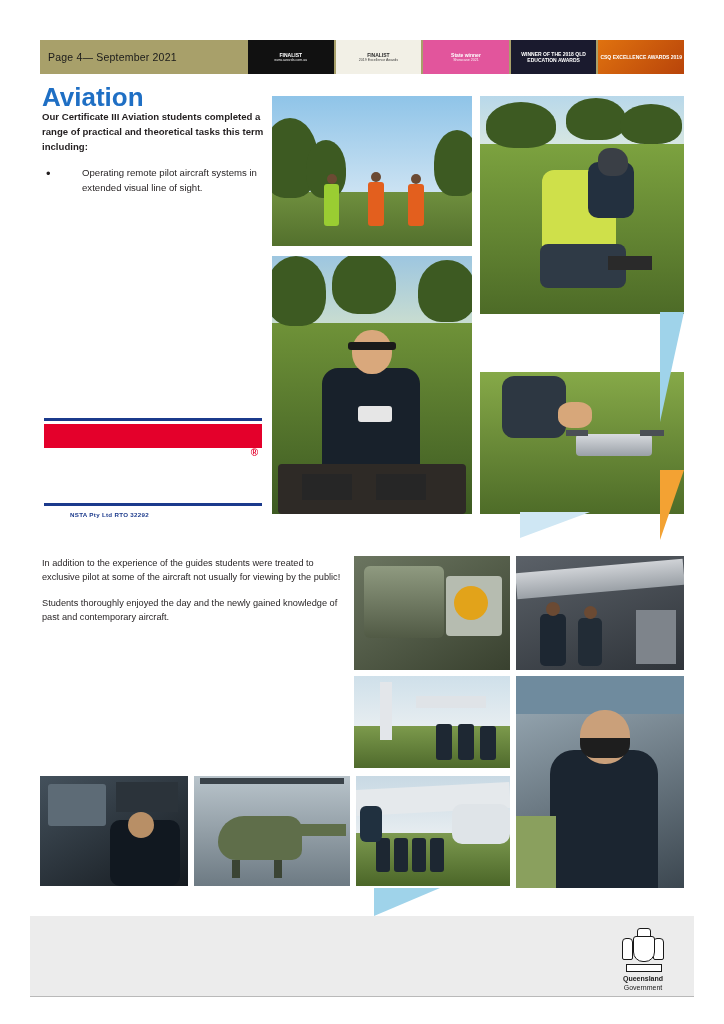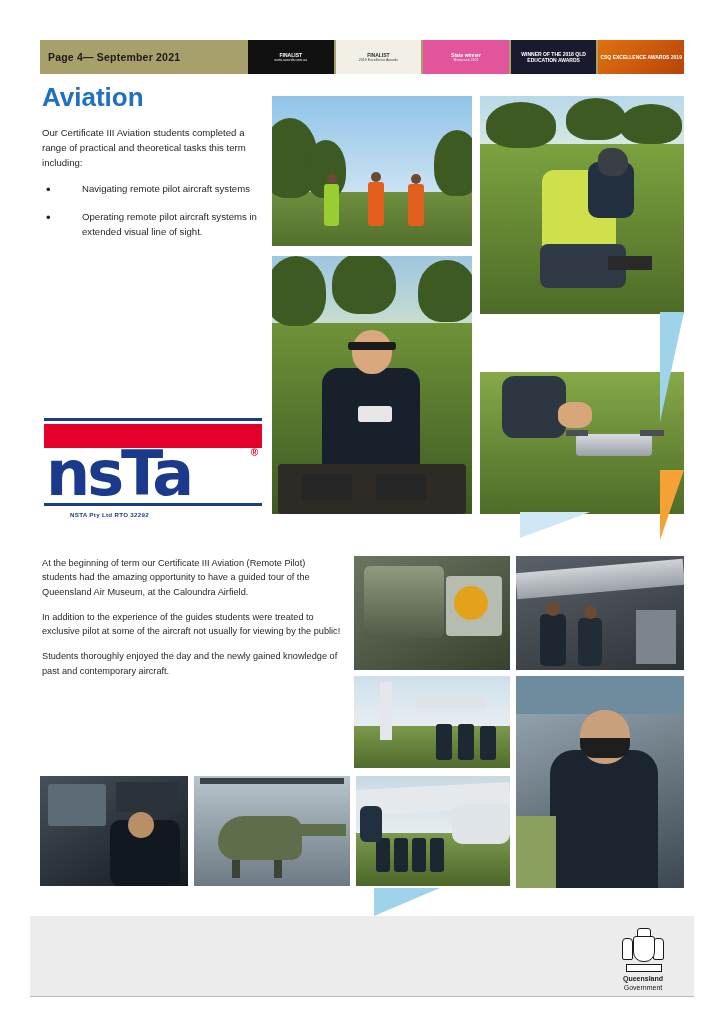--- a/index.html
+++ b/index.html
@@ -28,21 +28,21 @@
     background: #a8a06a;
     display: flex;
     align-items: stretch;
   }
   .header-label {
     flex: 0 0 200px;
     display: flex;
     align-items: center;
     padding-left: 8px;
     font-size: 10.5px;
-    font-weight: bold;
+    font-weight: normal;
     color: #1a1a1a;
     letter-spacing: 0.2px;
   }
   .awards-strip {
     flex: 1;
     display: flex;
     align-items: stretch;
     gap: 2px;
   }
   .award {
@@ -88,21 +88,21 @@
   
   .col-left {
     position: absolute;
     left: 42px;
     top: 110px;
     width: 224px;
     font-size: 9.6px;
     line-height: 1.55;
     color: #231f20;
   }
-  .col-left p { margin: 16px 0 10px 0; }
+  .col-left p { margin: 0 0 10px 0; font-weight: bold; }
   ul.bullets {
     margin: 6px 0 10px 0;
     padding: 0;
     list-style: none;
   }
   ul.bullets li {
     position: relative;
     padding-left: 40px;
     margin-bottom: 13px;
     line-height: 1.6;
@@ -345,28 +345,26 @@
         <span class="a-sub"></span>
       </div>
     </div>
   </div>
 
   <div class="h-aviation">Aviation</div>
 
   <div class="col-left">
     <p>Our Certificate III Aviation students completed a range of practical and theoretical tasks this term including:</p>
     <ul class="bullets">
-      <li>Navigating remote pilot aircraft systems</li>
       <li>Operating remote pilot aircraft systems in extended visual line of sight.</li>
     </ul>
   </div>
 
   <div class="nsta">
     <div class="nsta-red"></div>
-    <div class="nsta-word">nsTa</div>
     <div class="nsta-reg">®</div>
     <div class="nsta-rule"></div>
     <div class="nsta-sub">NSTA Pty Ltd RTO 32292</div>
   </div>
 
   <div class="photo" style="left:272px; top:96px; width:200px; height:150px;">
     <div class="sky" style="height:68%"></div>
     <div class="grass" style="height:36%"></div>
     <div class="tree" style="left:-10px; top:22px; width:56px; height:80px;"></div>
     <div class="tree" style="left:34px; top:44px; width:40px; height:58px;"></div>
@@ -415,21 +413,20 @@
     <div class="metal" style="left:86px; top:58px; width:22px; height:6px; background:#4a4f55;"></div>
     <div class="metal" style="left:160px; top:58px; width:24px; height:6px; background:#4a4f55;"></div>
   </div>
 
   <div class="chev chev-blue-top"></div>
   <div class="chev chev-orange"></div>
   <div class="chev chev-light"></div>
 
 
   <div class="col-museum">
-    <p>At the beginning of term our Certificate III Aviation (Remote Pilot) students had the amazing opportunity to have a guided tour of the Queensland Air Museum, at the Caloundra Airfield.</p>
     <p>In addition to the experience of the guides students were treated to exclusive pilot at some of the aircraft not usually for viewing by the public!</p>
     <p>Students thoroughly enjoyed the day and the newly gained knowledge of past and contemporary aircraft.</p>
   </div>
 
   <div class="photo" style="left:354px; top:556px; width:156px; height:114px;">
     <div class="indoor" style="background:linear-gradient(150deg,#6b7560,#39412f);"></div>
     <div class="metal" style="left:10px; top:10px; width:80px; height:72px; background:linear-gradient(#8f9a80,#515a45); border-radius:6px;"></div>
     <div class="metal" style="left:92px; top:20px; width:56px; height:60px; background:#b6bcb0; border-radius:4px;"></div>
     <div class="metal" style="left:100px; top:30px; width:34px; height:34px; background:#e2a31a; border-radius:50%;"></div>
   </div>

